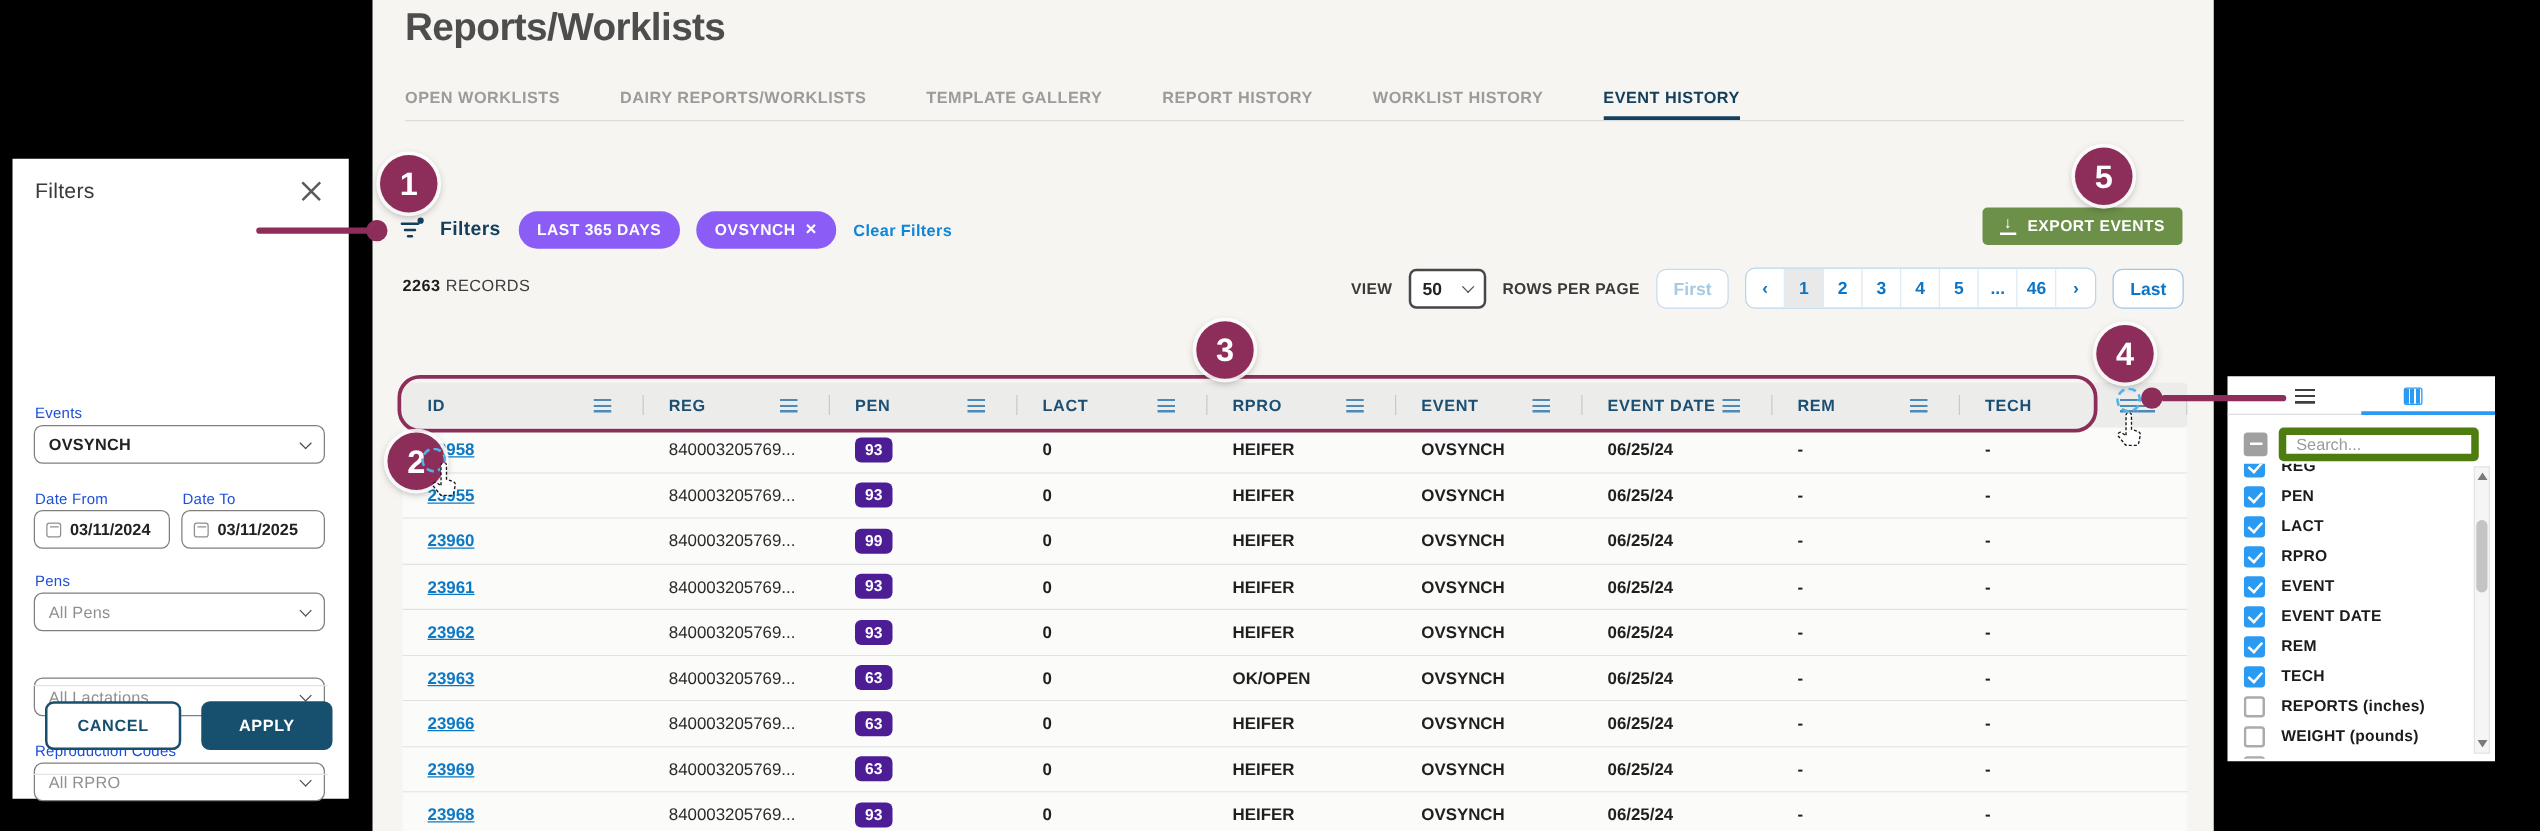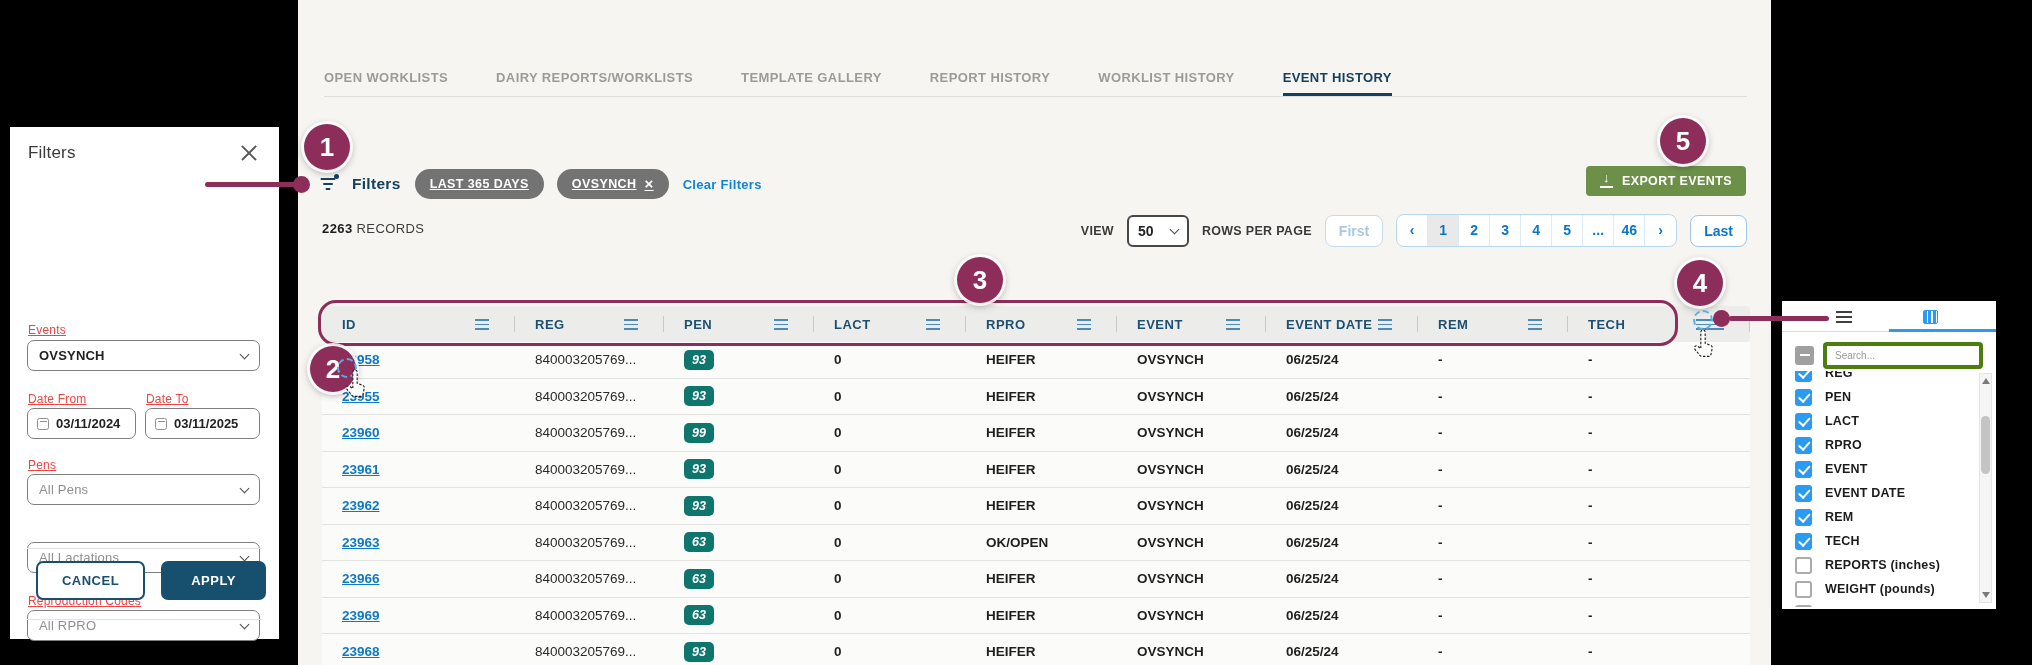--- a/index.html
+++ b/index.html
@@ -23,22 +23,22 @@
 
   
   .filterrow{position:absolute;left:20px;top:168px;height:32px;display:flex;align-items:center;gap:14px;}
   .funnel{position:relative;width:20px;height:16px;flex:0 0 auto;}
   .funnel i{display:block;position:absolute;height:2.4px;background:#14405e;border-radius:2px;left:50%;transform:translateX(-50%);}
   .funnel i:nth-child(1){width:15px;top:2px;}
   .funnel i:nth-child(2){width:10px;top:7px;}
   .funnel i:nth-child(3){width:5px;top:12px;}
   .funnel em{position:absolute;right:-1px;top:-2px;width:5px;height:5px;border-radius:50%;background:#14405e;}
   .filters-label{color:#14405e;font-weight:bold;font-size:15.5px;letter-spacing:.3px;}
-  .chip{display:flex;align-items:center;gap:8px;background:#737373;color:#fff;font-weight:bold;font-size:12.5px;
-        letter-spacing:.4px;border-radius:16px;padding:8px 15px;cursor:pointer;white-space:nowrap;text-decoration:underline;}
+  .chip{display:flex;align-items:center;gap:8px;background:#8b5cf6;color:#fff;font-weight:bold;font-size:12.5px;
+        letter-spacing:.4px;border-radius:16px;padding:8px 15px;cursor:pointer;white-space:nowrap;}
   .chip .x{font-size:15px;line-height:10px;font-weight:bold;}
   .clear-link{color:#0d86d8;font-weight:bold;font-size:13px;letter-spacing:.3px;cursor:pointer;}
   .export-btn{position:absolute;right:25px;top:166px;height:30px;}
   .dl{width:13px;height:14px;position:relative;flex:0 0 auto;}
   .dl::before{content:"↓";position:absolute;left:50%;transform:translateX(-50%);top:-4px;font-size:13px;font-weight:bold;color:#fff;}
   .dl::after{content:"";position:absolute;left:0;right:0;bottom:0;height:2px;background:#fff;}
 
   
   .records{position:absolute;left:24px;top:221px;font-size:13px;letter-spacing:.4px;color:#3c3c3c;}
   .records b{color:#1c1c1c;}
@@ -65,31 +65,31 @@
   .hcell .lbl{color:#1b4f73;font-weight:bold;font-size:13px;letter-spacing:.5px;}
   .hcell::after{content:"";position:absolute;right:0;top:10px;bottom:10px;border-right:1px solid #c9c9c7;}
   .hcell:last-child::after{display:none;}
   .menu-ic{position:absolute;right:26px;top:13px;width:14px;height:11px;cursor:pointer;
            background:repeating-linear-gradient(to bottom,#4d8ab8 0 1.8px,transparent 1.8px 4.6px);}
   .picker-trigger{position:absolute;left:1374px;top:13px;right:auto;}
   .trow{height:36.5px;background:#fbfbf9;border-bottom:1px solid #e2e2e0;align-items:center;}
   .tcell{padding-left:20px;font-size:13.5px;font-weight:bold;color:#1f1f1f;white-space:nowrap;}
   .tcell.reg{font-weight:normal;color:#2a2a2a;}
   .idlink{color:#0d79c4;text-decoration:underline;cursor:pointer;}
-  .pen-badge{display:inline-block;background:#0f766e;color:#fff;border-radius:5px;padding:3px 8px;font-size:12.5px;font-weight:bold;font-style:italic;}
+  .pen-badge{display:inline-block;background:#4c1d95;color:#fff;border-radius:5px;padding:3px 8px;font-size:12.5px;font-weight:bold;}
 
   
   .filters-panel{position:absolute;left:10px;top:127px;width:269px;height:512px;background:#fff;
                  box-shadow:0 2px 12px rgba(0,0,0,.4);}
   .fp-title{position:absolute;left:18px;top:16px;font-size:17px;color:#3a3a3a;letter-spacing:.2px;}
   .xclose{position:absolute;left:230px;top:17px;width:18px;height:18px;cursor:pointer;}
   .xclose::before,.xclose::after{content:"";position:absolute;left:-1px;top:8px;width:20px;height:1.8px;background:#5a5a5a;}
   .xclose::before{transform:rotate(45deg);}
   .xclose::after{transform:rotate(-45deg);}
-  .fp-label{position:absolute;font-size:12px;color:#ef4444;letter-spacing:.2px;text-decoration:underline;}
+  .fp-label{position:absolute;font-size:12px;color:#1d4ed8;letter-spacing:.2px;}
   .fp-select{position:absolute;height:31px;border:1px solid #7f7f7f;border-radius:7px;display:flex;align-items:center;
              justify-content:space-between;padding:0 11px;cursor:pointer;background:#fff;}
   .fp-select .val{font-size:13px;font-weight:bold;color:#222;letter-spacing:.2px;}
   .fp-select .val.ph{font-weight:normal;color:#8f8f8f;}
   .fp-date{position:absolute;height:31px;border:1px solid #7f7f7f;border-radius:7px;display:flex;align-items:center;
            gap:7px;padding:0 9px;cursor:pointer;background:#fff;}
   .fp-date .val{font-size:13px;font-weight:bold;color:#222;}
   .cal{width:12px;height:12px;border:1.3px solid #8f8f8f;border-radius:2.5px;position:relative;flex:0 0 auto;}
   .cal::before{content:"";position:absolute;left:1.5px;right:1.5px;top:2px;border-top:1.3px solid #8f8f8f;}
   .fp-divider{position:absolute;left:17px;right:17px;border-top:1px solid #e4e4e4;}
@@ -103,21 +103,21 @@
             box-shadow:0 2px 12px rgba(0,0,0,.4);font-family:"Liberation Sans","DejaVu Sans",sans-serif;}
   .cp-tabs{position:absolute;left:0;right:0;top:0;height:31px;border-bottom:1px solid #dcdcdc;}
   .cp-burger{position:absolute;left:54px;top:10px;width:16px;height:12px;cursor:pointer;
              background:repeating-linear-gradient(to bottom,#3f3f3f 0 2px,transparent 2px 5px);}
   .cp-colicon{position:absolute;left:141px;top:9px;width:15px;height:14px;border-radius:2px;cursor:pointer;
               background:repeating-linear-gradient(90deg,#2b9af3 0 3px,#fff 3px 4.3px);border:1px solid #2b9af3;}
   .cp-underline{position:absolute;left:107px;right:0;bottom:-1px;height:3px;background:#2b9af3;}
   .cp-searchrow{position:absolute;left:0;right:0;top:38px;height:32px;display:flex;align-items:center;gap:9px;padding:0 13px;}
   .cp-master{width:19px;height:19px;background:#a0a0a0;border-radius:3px;position:relative;cursor:pointer;flex:0 0 auto;}
   .cp-master::after{content:"";position:absolute;left:4.5px;top:8px;width:10px;height:2.6px;background:#fff;}
-  .cp-search{flex:1;height:27px;border:4px solid #4d7c0f;border-radius:4px;padding:0 8px;font-size:10px;color:#555;
+  .cp-search{flex:1;height:27px;border:6px solid #4d7c0f;border-radius:4px;padding:0 8px;font-size:13px;color:#555;
              font-family:inherit;outline:none;min-width:0;}
   .cp-search::placeholder{color:#9a9a9a;}
   .cp-list{position:absolute;left:13px;right:26px;top:70px;bottom:2px;overflow:hidden;}
   .cp-item{display:flex;align-items:center;gap:13px;height:24px;}
   .cp-item:first-child{margin-top:-10px;}
   .cp-check{width:17px;height:17px;border-radius:3px;position:relative;cursor:pointer;flex:0 0 auto;}
   .cp-check.on{background:#2b9af3;}
   .cp-check.on::after{content:"";position:absolute;left:5.5px;top:2.5px;width:4.5px;height:8.5px;
                       border:solid #fff;border-width:0 2.2px 2.2px 0;transform:rotate(42deg);}
   .cp-check.off{background:#fff;border:2px solid #ababab;}
@@ -151,20 +151,21 @@
   .hand{z-index:60;}
   .h1{left:344px;top:370px;}
   .h2{left:1692px;top:330px;}
 </style>
 </head>
 <body>
 
 <div class="canvas">
 
   <div class="main">
+    <div class="page-title">Reports/Worklists</div>
     <div class="tabbar">
         <div class="tab">OPEN WORKLISTS</div>
         <div class="tab">DAIRY REPORTS/WORKLISTS</div>
         <div class="tab">TEMPLATE GALLERY</div>
         <div class="tab">REPORT HISTORY</div>
         <div class="tab">WORKLIST HISTORY</div>
         <div class="tab active">EVENT HISTORY</div>
       </div>
 
     <div class="filterrow">

